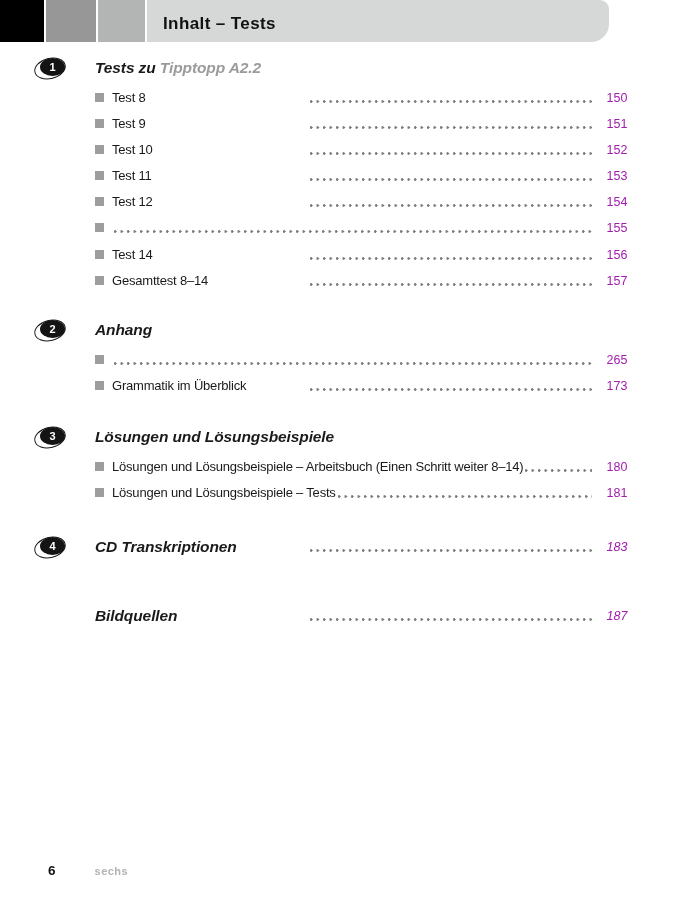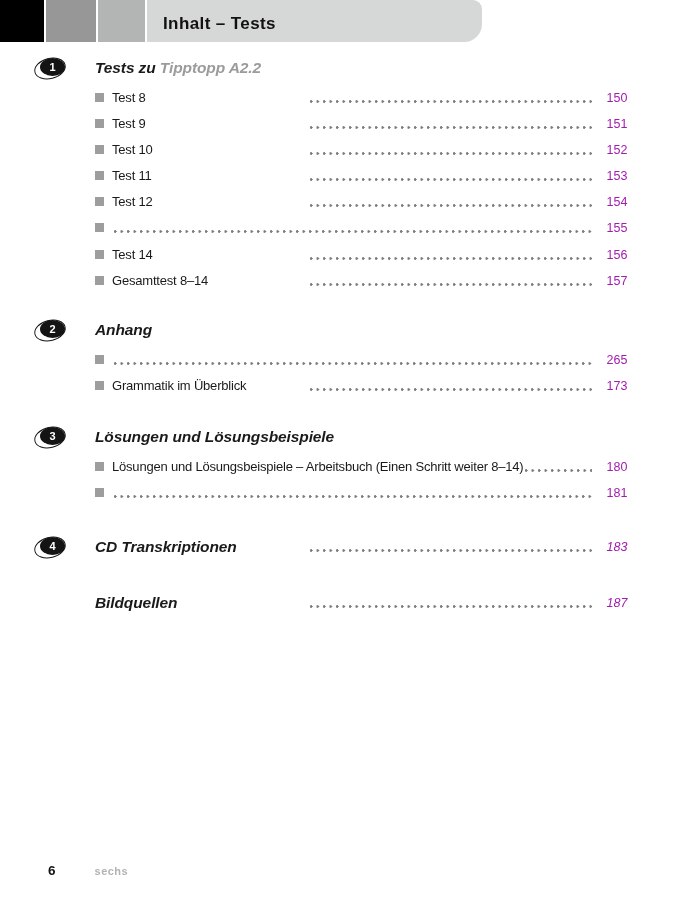--- a/index.html
+++ b/index.html
@@ -7,32 +7,32 @@
     position:relative;width:681px;height:902px;background:#ffffff;overflow:hidden;
     font-family:"Liberation Sans", sans-serif;color:#1a1a1a;
   }
   
   header{position:relative;height:42px;display:flex;align-items:stretch;}
   .hblock{flex:none;}
   .hb-black{width:44px;background:#000000;margin-right:2px;}
   .hb-g1{width:50px;background:#979797;margin-right:2px;}
   .hb-g2{width:47px;background:#b3b5b5;margin-right:2px;}
   .hbar{
-    width:335px;background:#d6d7d7;box-sizing:border-box;
+    width:462px;background:#d6d7d7;box-sizing:border-box;
     border-top-right-radius:9px;border-bottom-right-radius:18px;
     display:flex;align-items:center;padding:6px 0 0 16px;
   }
   .hbar h1{margin:0;font-size:17px;font-weight:bold;letter-spacing:.4px;color:#111111;}
   
   main{padding:15px 49px 0 36px;}
   .toc-section{margin-top:0;}
   .toc-section:nth-of-type(2){margin-top:20px;}
   .toc-section:nth-of-type(3){margin-top:22px;}
   .toc-section:nth-of-type(4){margin-top:25px;}
-  .toc-section:nth-of-type(5){margin-top:32px;}
+  .toc-section:nth-of-type(5){margin-top:45px;}
   .sec-head{display:flex;align-items:flex-start;}
   .badge-col{width:59px;flex:none;padding-top:1px;}
   .badge{
     position:relative;margin-left:4px;width:25px;height:18px;background:#141414;
     border-radius:50%;color:#ffffff;display:flex;align-items:center;justify-content:center;
     font-size:11px;font-weight:bold;
   }
   .badge::before{
     content:"";position:absolute;left:-6px;top:0px;width:30px;height:19px;
     border:1.5px solid #161616;border-radius:50%;transform:rotate(-14deg);
@@ -193,20 +193,21 @@
     <div class="sec-items">
   <div class="toc-item">
     <span class="bullet"></span>
     <span class="item-label">Lösungen und Lösungsbeispiele – Arbeitsbuch (Einen Schritt weiter 8–14)</span>
     <span class="leader"></span>
     <span class="pageno">180</span>
   </div>
 
   <div class="toc-item">
     <span class="bullet"></span>
+    <span class="item-label">Lösungen und Lösungsbeispiele – Tests</span>
     <span class="leader"></span>
     <span class="pageno">181</span>
   </div>
 </div>
   </section>
 
   <section class="toc-section">
     <div class="sec-head">
       <div class="badge-col">
         <span class="badge">

